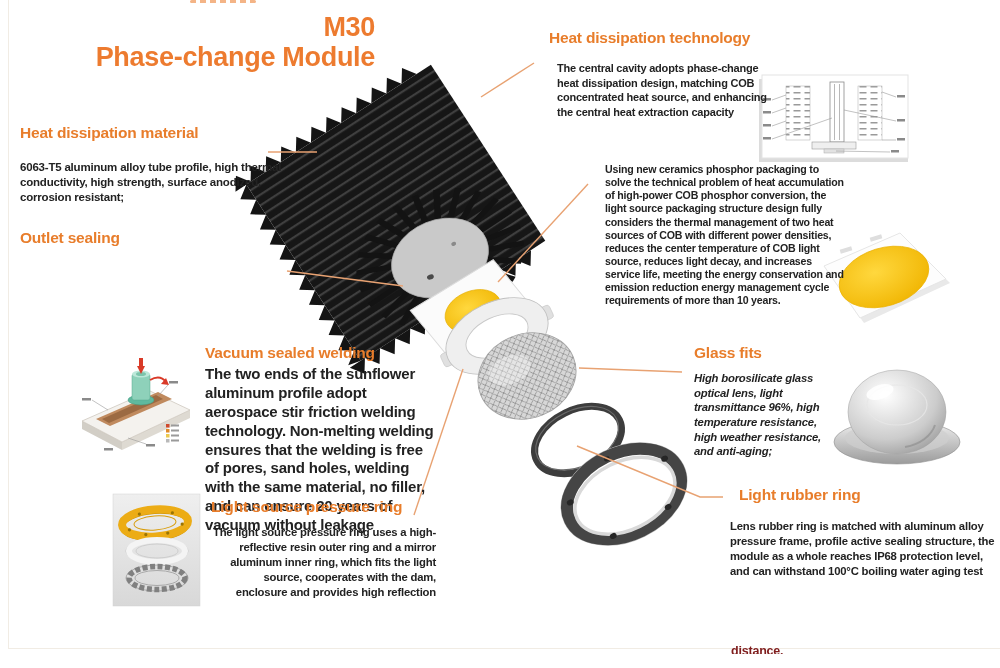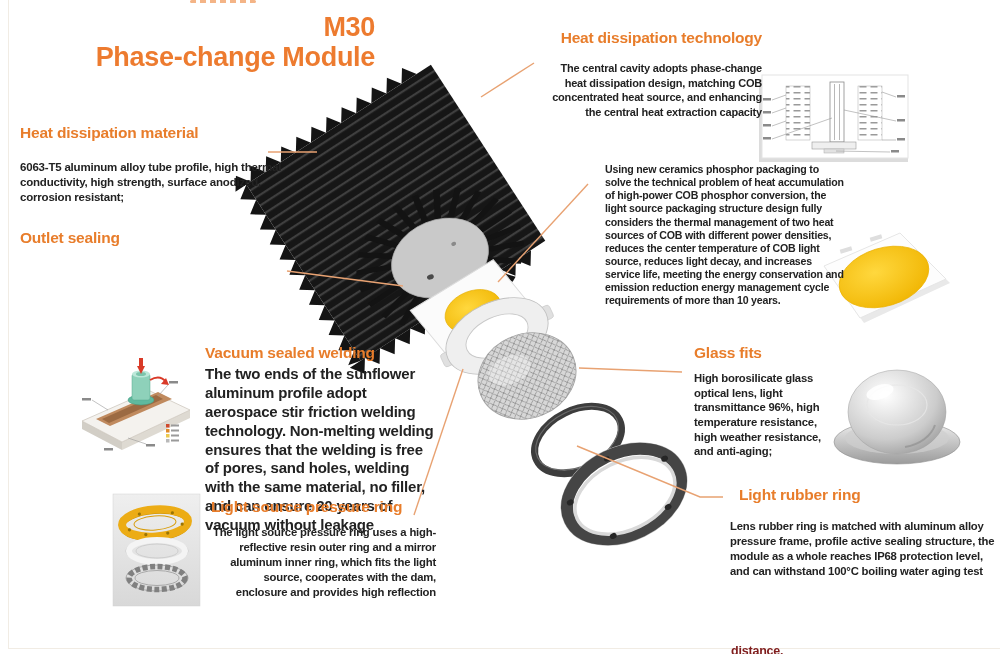--- a/index.html
+++ b/index.html
@@ -12,24 +12,24 @@
   svg.art{position:absolute;left:0;top:0;}
   .title{
     position:absolute;left:45px;top:12px;width:330px;text-align:right;
     color:#ED7B2F;font-weight:700;font-size:27px;line-height:1.12;letter-spacing:-0.3px;
   }
   .sec{position:absolute;}
   .sec h2{margin:0;padding:0;font-size:15.5px;font-weight:700;color:#E87D2B;letter-spacing:-0.2px;}
   .sec p{margin:0;padding:0;font-weight:700;color:#222;letter-spacing:-0.2px;line-height:1.32;}
   .s-material{left:20px;top:124px;width:270px;}   .s-material p{margin-top:18px;font-size:11.5px;}
   .s-outlet{left:20px;top:229px;width:290px;}     .s-outlet p{margin-top:13px;font-size:11.5px;}
-  .s-heattech{left:530px;top:29px;width:232px;text-align:right;}   .s-heattech p{margin-top:14px;margin-left:8px;font-size:11px;}
+  .s-heattech{left:549px;top:29px;width:232px;}   .s-heattech p{margin-top:14px;margin-left:8px;font-size:11px;}
   .s-kwcob{left:589px;top:156px;width:256px;}     .s-kwcob p{margin-top:7px;margin-left:16px;font-size:10.6px;line-height:1.24;}
   .s-vacuum{left:205px;top:344px;width:235px;}    .s-vacuum p{margin-top:3px;font-size:15px;line-height:1.26;}
-  .s-glass{left:694px;top:344px;width:145px;}     .s-glass p{margin-top:9px;font-size:11.3px;line-height:1.3;}
+  .s-glass{left:694px;top:344px;width:145px;}     .s-glass p{margin-top:9px;font-size:11.3px;line-height:1.3;font-style:italic;}
   .s-pressure{left:211px;top:498px;width:225px;}  .s-pressure p{margin-top:9px;font-size:11.3px;text-align:right;}
   .s-rubber{left:739px;top:486px;width:256px;}    .s-rubber p{margin-top:15px;margin-left:-9px;font-size:11.3px;}
   .frag-top{
     position:absolute;left:190px;top:0;width:66px;height:3px;border-radius:2px;
     background:repeating-linear-gradient(90deg,rgba(238,140,70,.65) 0 6px,transparent 6px 10px);
   }
   .frag-bottom{
     position:absolute;left:731px;top:644px;width:80px;height:10px;overflow:hidden;
     font-size:12.5px;font-weight:700;color:#7f1d1d;letter-spacing:-0.2px;
   }

